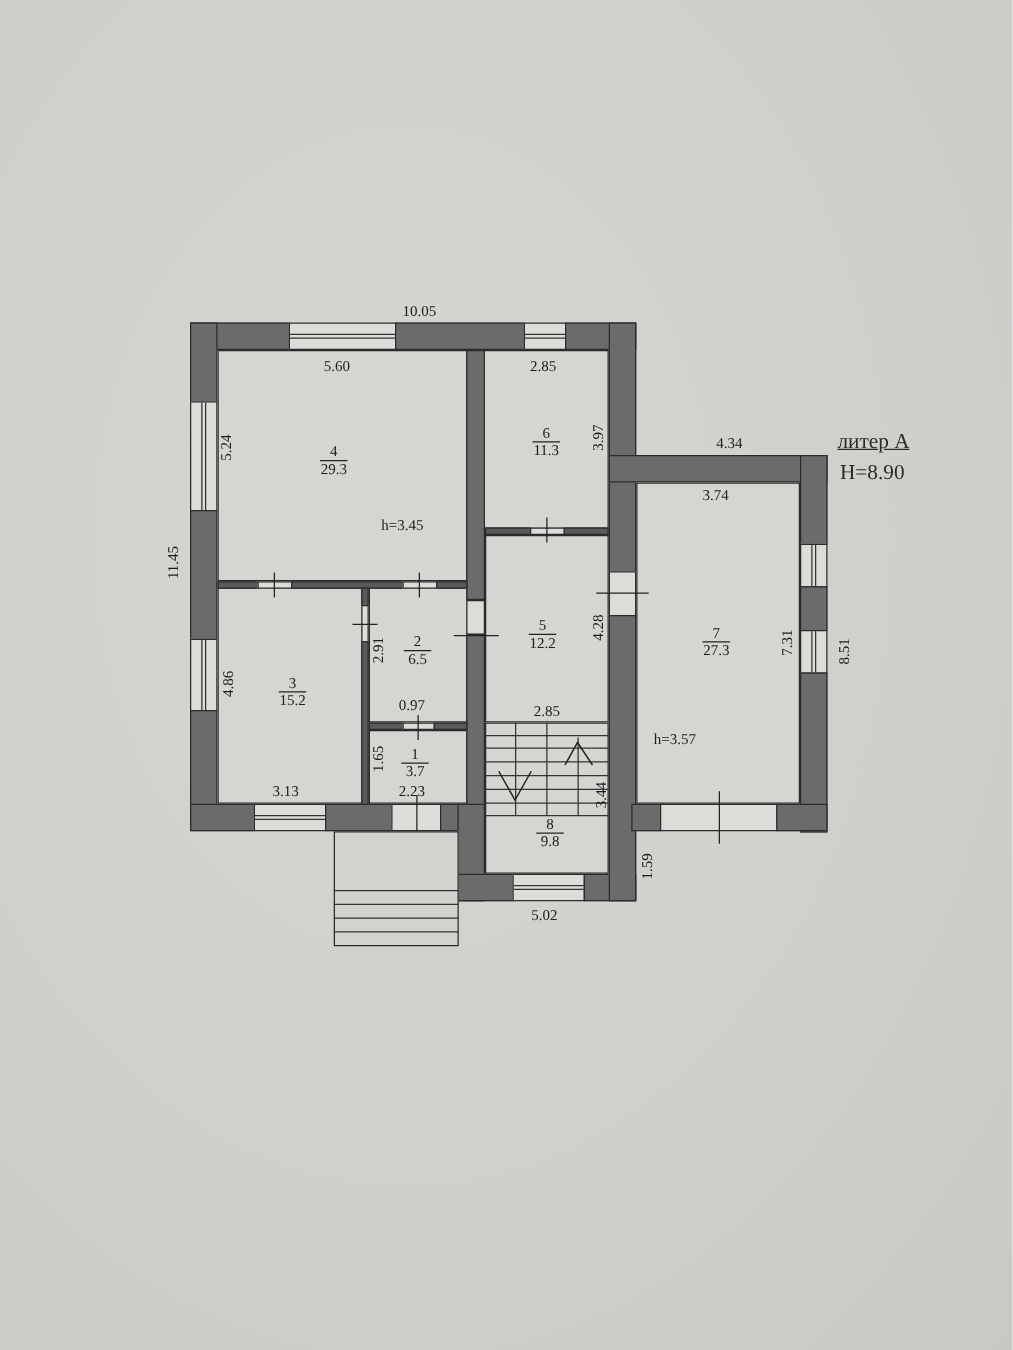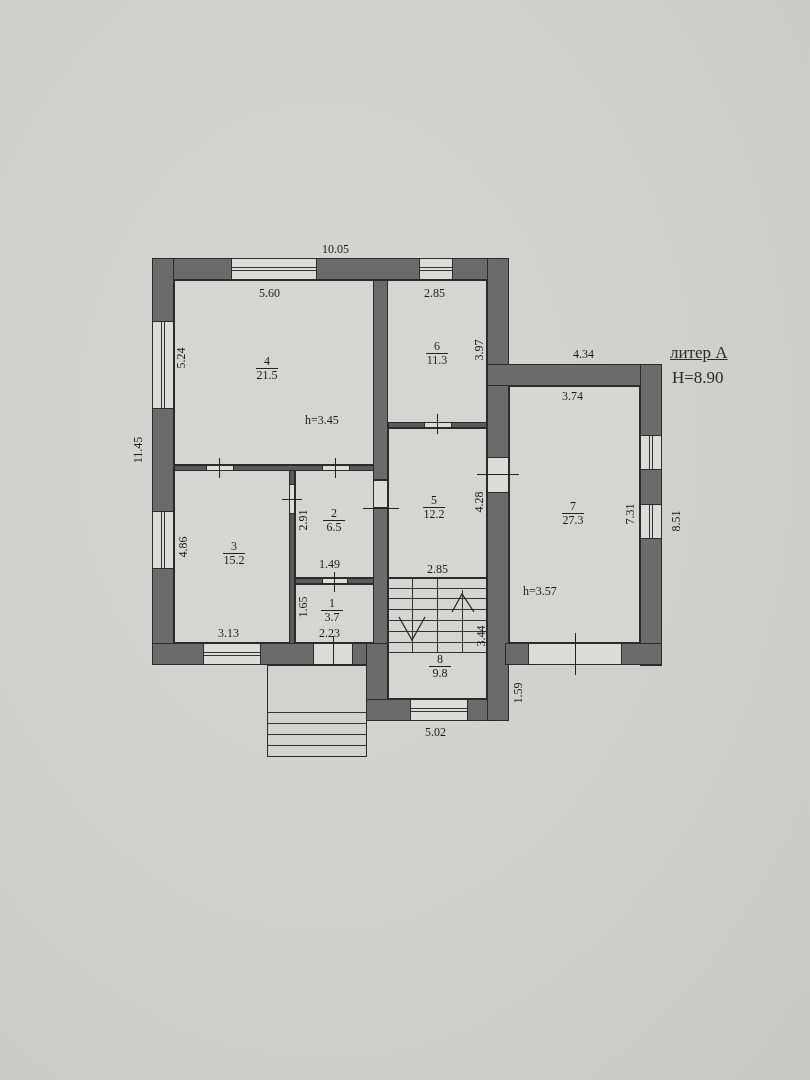--- a/index.html
+++ b/index.html
@@ -130,21 +130,21 @@
   </svg>
 
   <div class="room" style="left:267px;top:665px;width:100px;height:92px;background:#d2d2cf;"></div>
   <div class="stair-line" style="left:267px;top:712px;width:100px;"></div>
   <div class="stair-line" style="left:267px;top:723px;width:100px;"></div>
   <div class="stair-line" style="left:267px;top:734px;width:100px;"></div>
   <div class="stair-line" style="left:267px;top:745px;width:100px;"></div>
 
   <div class="frac" style="left:247px;top:355px;">
     <span class="num">4</span>
-    <span class="den">21.5</span>
+    <span class="den">29.3</span>
   </div>
   <div class="frac" style="left:417px;top:340px;">
     <span class="num">6</span>
     <span class="den">11.3</span>
   </div>
   <div class="frac" style="left:553px;top:500px;">
     <span class="num">7</span>
     <span class="den">27.3</span>
   </div>
   <div class="frac" style="left:214px;top:540px;">
@@ -177,21 +177,21 @@
 
   <div class="lbl" style="left:259px;top:287px;">5.60</div>
   <div class="lbl-v" style="left:170px;top:352px;">5.24</div>
   <div class="lbl" style="left:424px;top:287px;">2.85</div>
   <div class="lbl-v" style="left:468px;top:344px;">3.97</div>
   <div class="lbl" style="left:562px;top:390px;">3.74</div>
   <div class="lbl-v" style="left:619px;top:508px;">7.31</div>
   <div class="lbl-v" style="left:172px;top:541px;">4.86</div>
   <div class="lbl" style="left:218px;top:627px;">3.13</div>
   <div class="lbl-v" style="left:292px;top:514px;">2.91</div>
-  <div class="lbl" style="left:319px;top:558px;">1.49</div>
+  <div class="lbl" style="left:319px;top:558px;">0.97</div>
   <div class="lbl-v" style="left:292px;top:601px;">1.65</div>
   <div class="lbl" style="left:319px;top:627px;">2.23</div>
   <div class="lbl-v" style="left:468px;top:496px;">4.28</div>
   <div class="lbl" style="left:427px;top:563px;">2.85</div>
   <div class="lbl-v" style="left:470px;top:630px;">3.44</div>
 
   <div class="lbl" style="left:305px;top:414px;text-align:center;">h=3.45</div>
   <div class="lbl" style="left:523px;top:585px;">h=3.57</div>
 
   <div class="note" style="left:670px;top:343px;text-decoration:underline;">литер А</div>

